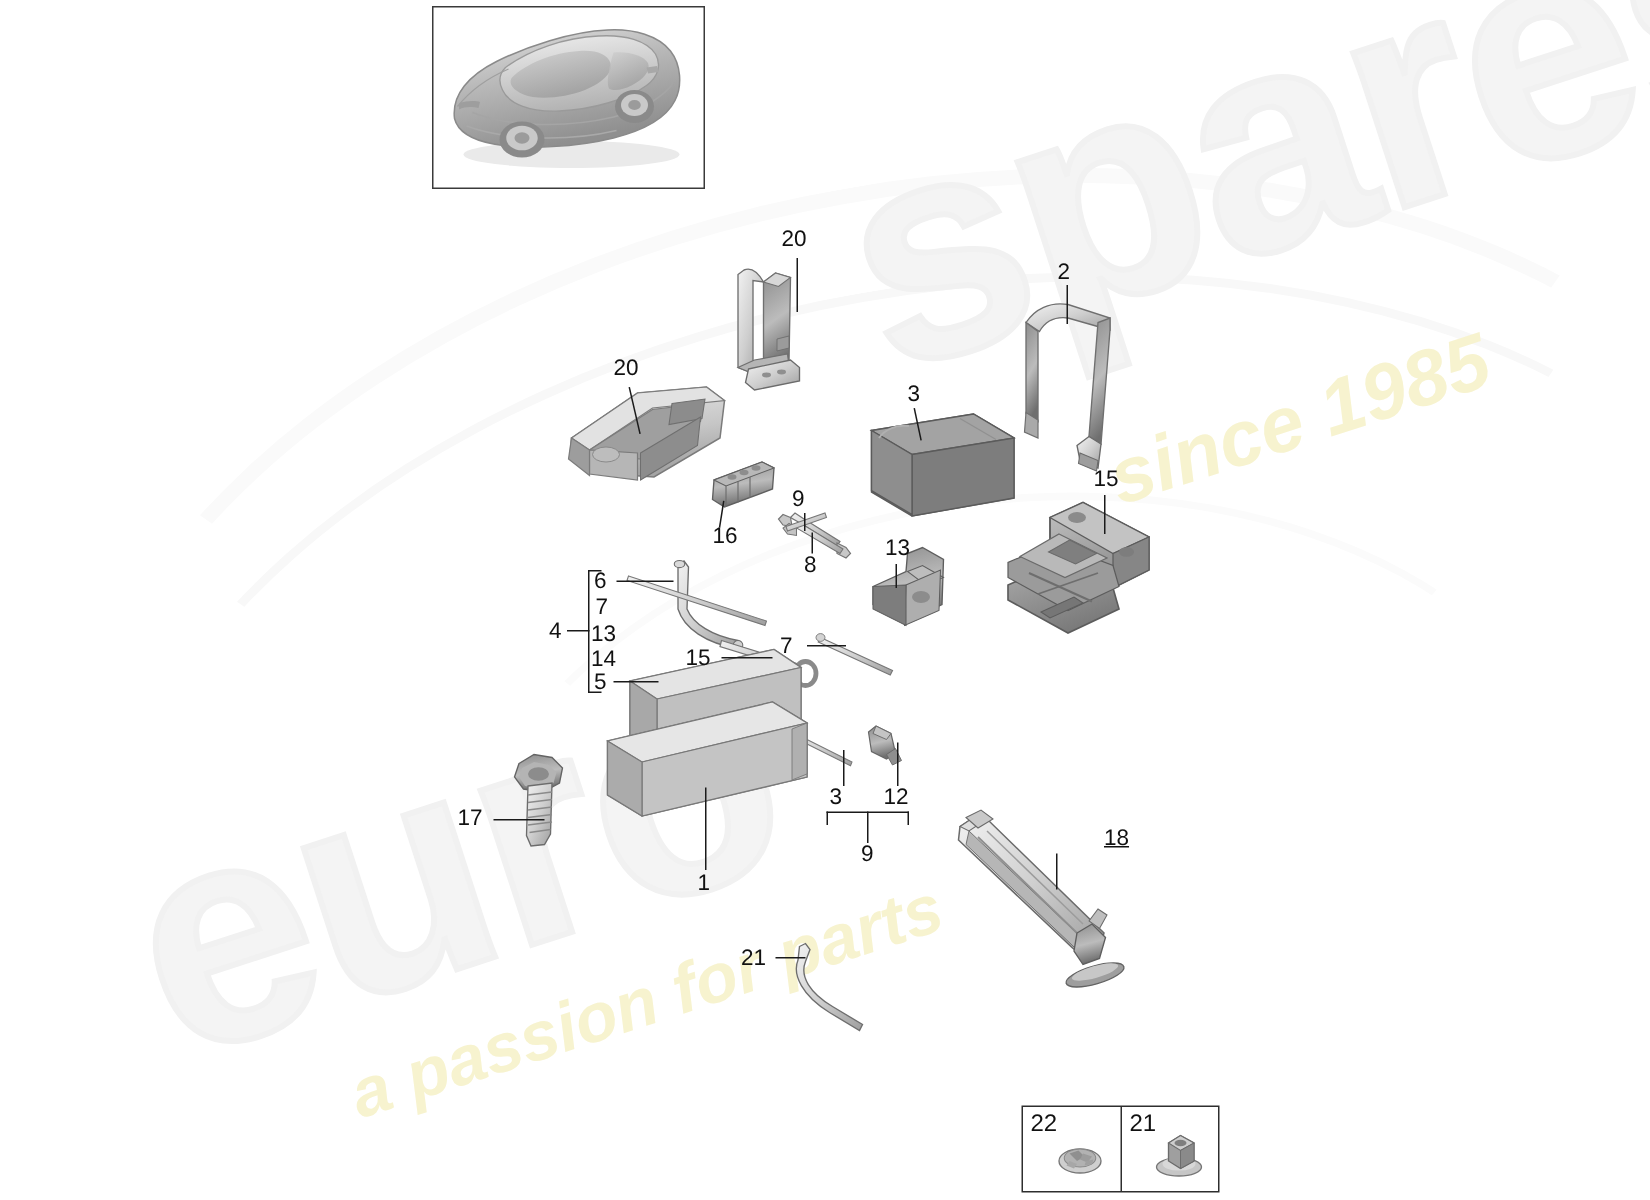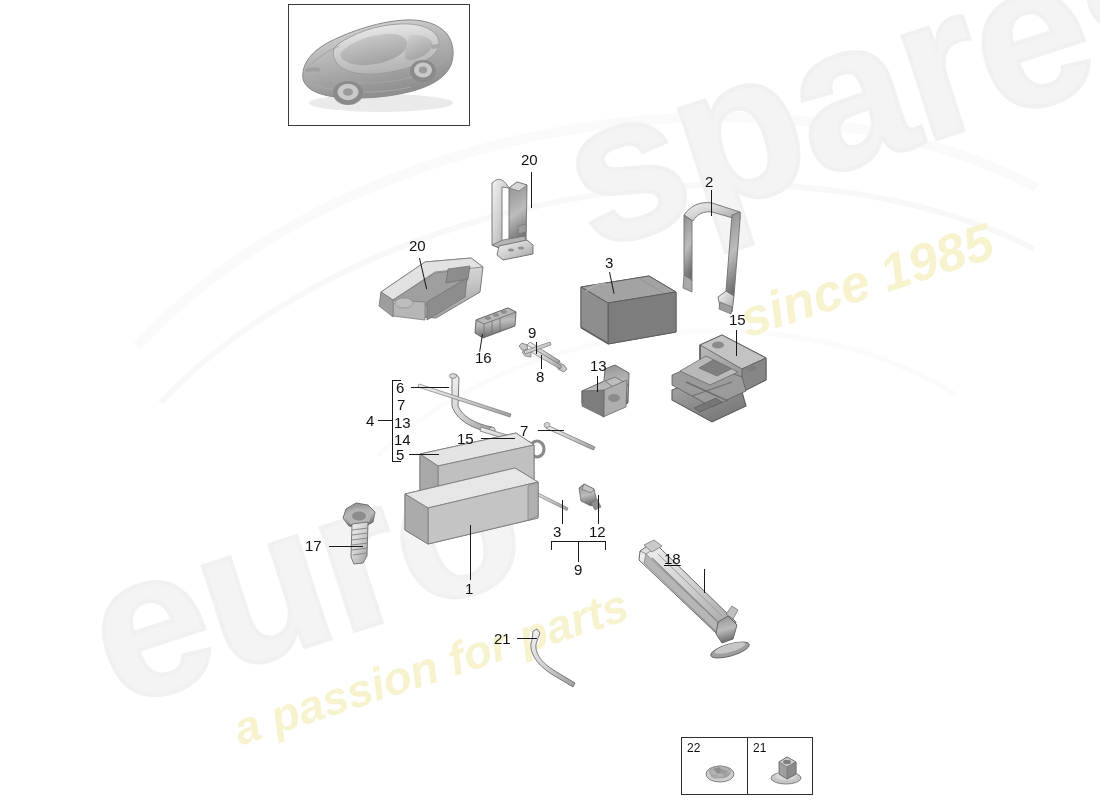--- a/index.html
+++ b/index.html
@@ -55,21 +55,21 @@
   .brk9 .hline{position:absolute;left:0;top:0;width:100%;height:1.3px;background:#1a1a1a;}
   .brk9 .lcap,.brk9 .rcap{position:absolute;top:0;width:1.3px;height:9px;background:#1a1a1a;}
   .brk9 .lcap{left:0;} .brk9 .rcap{right:0;}
 
   
   #box-row{position:absolute;left:681px;top:737px;height:56px;display:flex;
            border:1.4px solid #2e2e2e;background:#fff;}
   .box-cell{position:relative;width:65px;height:100%;box-sizing:border-box;
             background:#fff;}
   .box-cell + .box-cell{border-left:1.4px solid #2e2e2e;}
-  .box-num{position:absolute;left:5px;top:3px;font-size:12px;color:#111;}
+  .box-num{position:absolute;left:5px;top:3px;font-size:16px;color:#111;}
 
   .part{position:absolute;}
   svg{display:block;overflow:visible;}
 </style>
 </head>
 <body>
 
 <div id="stage">
 
   <div class="wm-layer">
@@ -395,21 +395,21 @@
 
   <div class="brk9" style="left:551px;top:541px;width:55px;height:9px;">
     <div class="hline"></div>
       <div class="lcap"></div>
       <div class="rcap"></div>
   </div>
   <div class="ldr ldr-v" style="left:578px;top:541px;height:21px;"></div>
   <div class="lbl" style="left:574px;top:562px;">9</div>
 
   <div class="ldr ldr-v" style="left:704px;top:569px;height:24px;"></div>
-  <div class="lbl" style="left:664px;top:551px;text-decoration:underline;">18</div>
+  <div class="lbl" style="left:736px;top:551px;text-decoration:underline;">18</div>
 
   <div class="ldr ldr-h" style="left:517px;top:638px;width:20px;"></div>
   <div class="lbl" style="left:494px;top:631px;">21</div>
 
   <div id="box-row">
 
     <div class="box-cell">
       <div class="box-num">22</div>
       <svg width="65" height="54" viewBox="0 0 65 54" style="position:absolute;left:0;top:0;">
         <ellipse cx="38" cy="36" rx="14" ry="8" fill="#cfcfcf" stroke="#767676" stroke-width="0.9"></ellipse>

